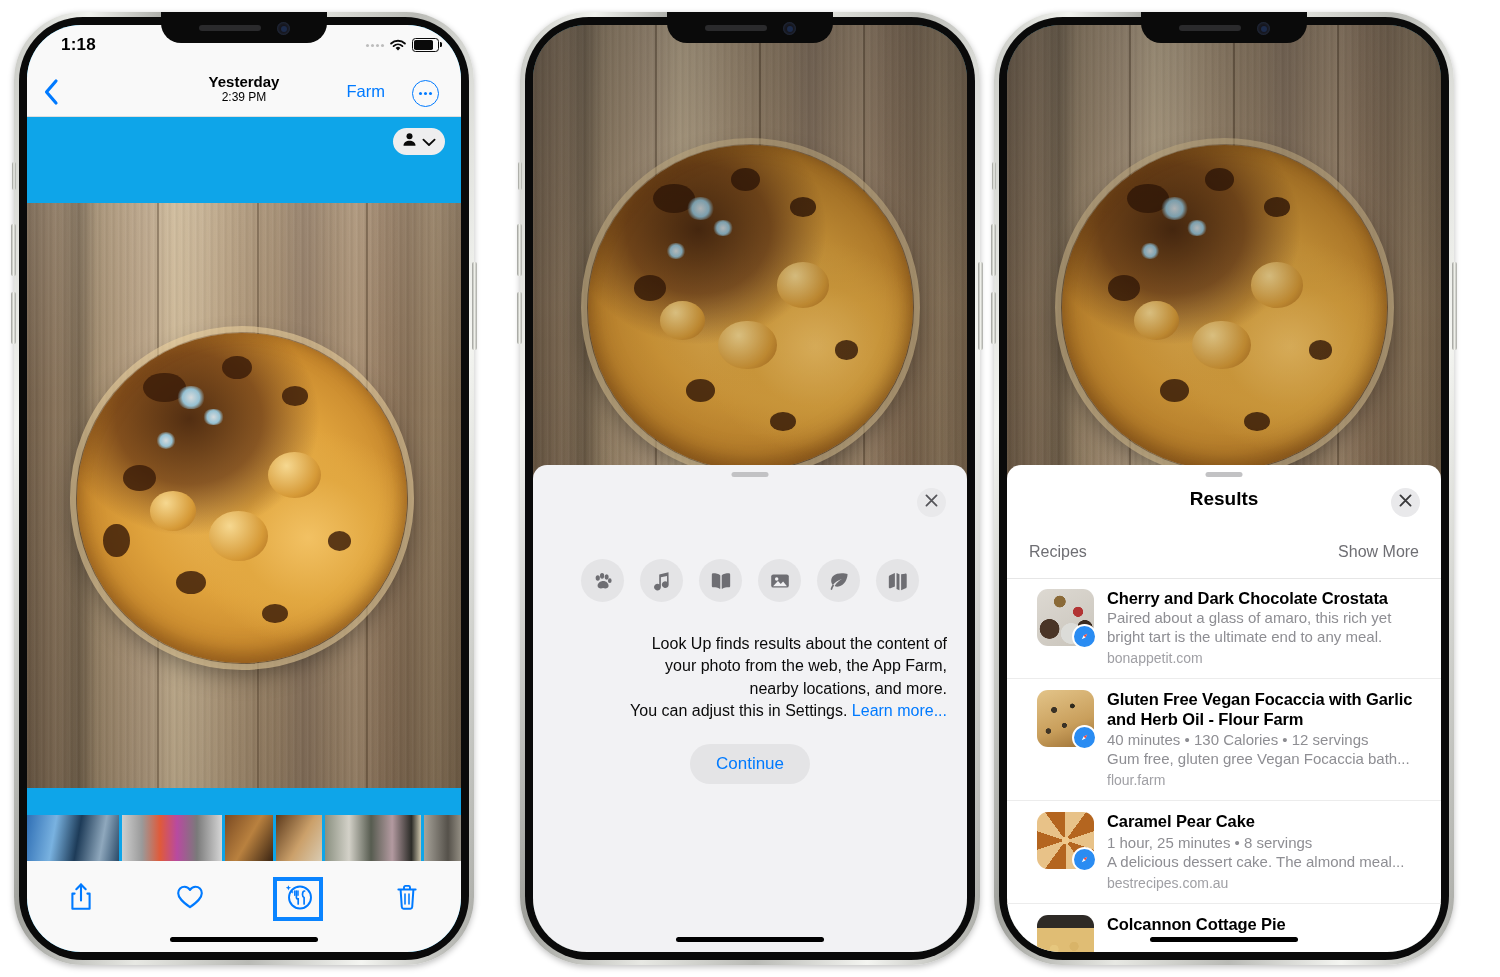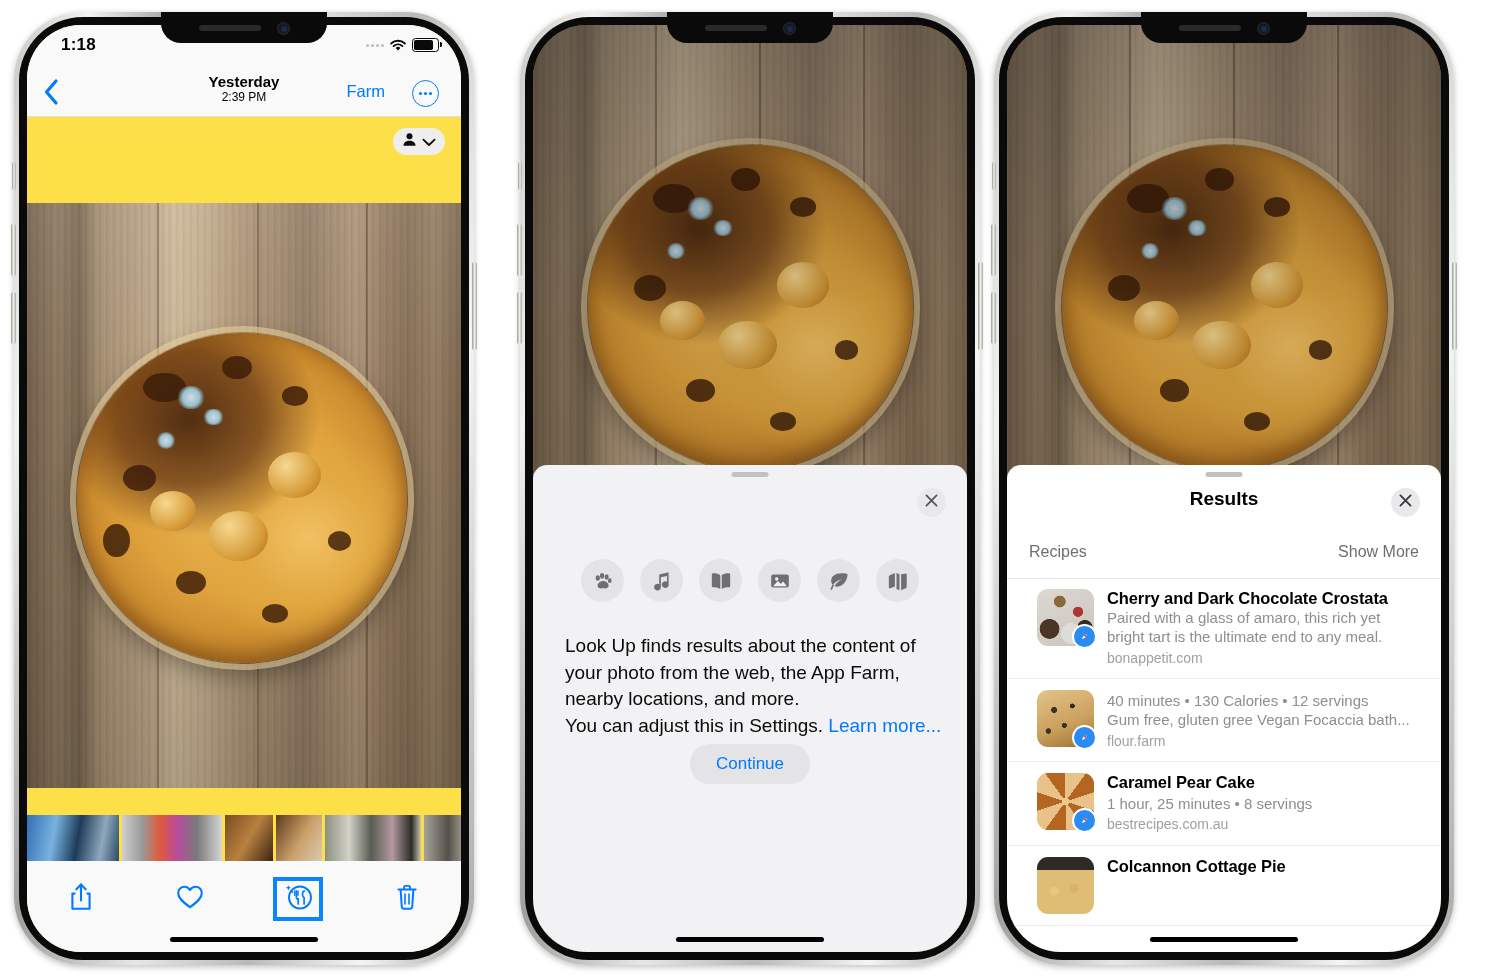--- a/index.html
+++ b/index.html
@@ -22,21 +22,21 @@
     border-radius:68px;
     background:linear-gradient(100deg,#c8c9c4 0%,#f2f3ef 12%,#9fa09b 26%,#e7e8e3 46%,#b9bab5 64%,#f4f5f1 82%,#a8a9a4 100%);
     box-shadow:0 2px 6px rgba(0,0,0,.25);
   }
   .frame-inner{
     position:absolute;left:5px;top:5px;right:5px;bottom:5px;
     border-radius:64px;background:#0a0a0a;
   }
   .screen{
     position:absolute;left:13px;top:13px;right:13px;bottom:13px;
-    border-radius:54px;background:#fde047;overflow:hidden;
+    border-radius:54px;background:#0ea5e9;overflow:hidden;
   }
   .notch{
     position:absolute;left:50%;transform:translateX(-50%);top:0;
     width:166px;height:31px;background:#0a0a0a;
     border-bottom-left-radius:20px;border-bottom-right-radius:20px;
     z-index:40;
   }
   .notch .speaker{
     position:absolute;left:38px;top:13px;width:62px;height:6px;
     border-radius:3px;background:#2a2a2c;
@@ -207,22 +207,22 @@
 
   
   .lu-icons{
     position:absolute;left:0;right:0;top:94px;display:flex;justify-content:center;gap:16px;
   }
   .lu-ic{
     width:43px;height:43px;border-radius:50%;background:#e4e4e6;
     display:flex;align-items:center;justify-content:center;cursor:pointer;
   }
   .lu-text{
-    position:absolute;left:32px;right:20px;top:168px;text-align:left;
-    font-size:19px;line-height:1.40;color:#0a0a0a;
+    position:absolute;left:6px;right:20px;top:168px;text-align:right;
+    font-size:16px;line-height:1.40;color:#0a0a0a;
   }
   .lu-text .lnk{color:#007aff;cursor:pointer;}
   .lu-continue{
     position:absolute;left:50%;transform:translateX(-50%);top:279px;
     padding:10px 26px;border-radius:20px;background:#e4e4e6;
     font-size:17px;color:#007aff;cursor:pointer;
   }
 
   
   .res-title{
@@ -592,58 +592,60 @@
             <span class="res-badge">
               <svg width="13" height="13" viewBox="0 0 16 16">
                   <circle cx="8" cy="8" r="7" fill="#2a8cf2"></circle>
                   <path d="M11.4 4.6 6.9 6.9 4.6 11.4 9.1 9.1Z" fill="#fff"></path>
                   <path d="M11.4 4.6 9.1 9.1 6.9 6.9Z" fill="#f0483e"></path>
                 </svg>
             </span>
           </div>
           <div class="res-body">
             <div class="res-h">Cherry and Dark Chocolate Crostata</div>
-            <div class="res-desc">Paired with a glass of amaro, this rich yet</div>
+            <div class="res-desc">Paired about a glass of amaro, this rich yet</div>
             <div class="res-desc">bright tart is the ultimate end to any meal.</div>
             <div class="res-url">bonappetit.com</div>
           </div>
         </div>
 
         <div class="res-row">
           <div class="res-thumb">
             <div class="img art-focaccia"></div>
             <span class="res-badge">
               <svg width="13" height="13" viewBox="0 0 16 16">
                   <circle cx="8" cy="8" r="7" fill="#2a8cf2"></circle>
                   <path d="M11.4 4.6 6.9 6.9 4.6 11.4 9.1 9.1Z" fill="#fff"></path>
                   <path d="M11.4 4.6 9.1 9.1 6.9 6.9Z" fill="#f0483e"></path>
                 </svg>
             </span>
           </div>
           <div class="res-body">
+            <div class="res-h">Gluten Free Vegan Focaccia with Garlic and Herb Oil - Flour Farm</div>
             <div class="res-meta">40 minutes • 130 Calories • 12 servings</div>
             <div class="res-desc">Gum free, gluten gree Vegan Focaccia bath...</div>
             <div class="res-url">flour.farm</div>
           </div>
         </div>
 
         <div class="res-row">
           <div class="res-thumb">
             <div class="img art-pear"></div>
             <span class="res-badge">
               <svg width="13" height="13" viewBox="0 0 16 16">
                   <circle cx="8" cy="8" r="7" fill="#2a8cf2"></circle>
                   <path d="M11.4 4.6 6.9 6.9 4.6 11.4 9.1 9.1Z" fill="#fff"></path>
                   <path d="M11.4 4.6 9.1 9.1 6.9 6.9Z" fill="#f0483e"></path>
                 </svg>
             </span>
           </div>
           <div class="res-body">
             <div class="res-h">Caramel Pear Cake</div>
             <div class="res-meta">1 hour, 25 minutes • 8 servings</div>
+            <div class="res-desc">A delicious dessert cake. The almond meal...</div>
             <div class="res-url">bestrecipes.com.au</div>
           </div>
         </div>
 
         <div class="res-row">
           <div class="res-thumb">
             <div class="img art-colcannon"></div>
           </div>
           <div class="res-body">
             <div class="res-h">Colcannon Cottage Pie</div>

